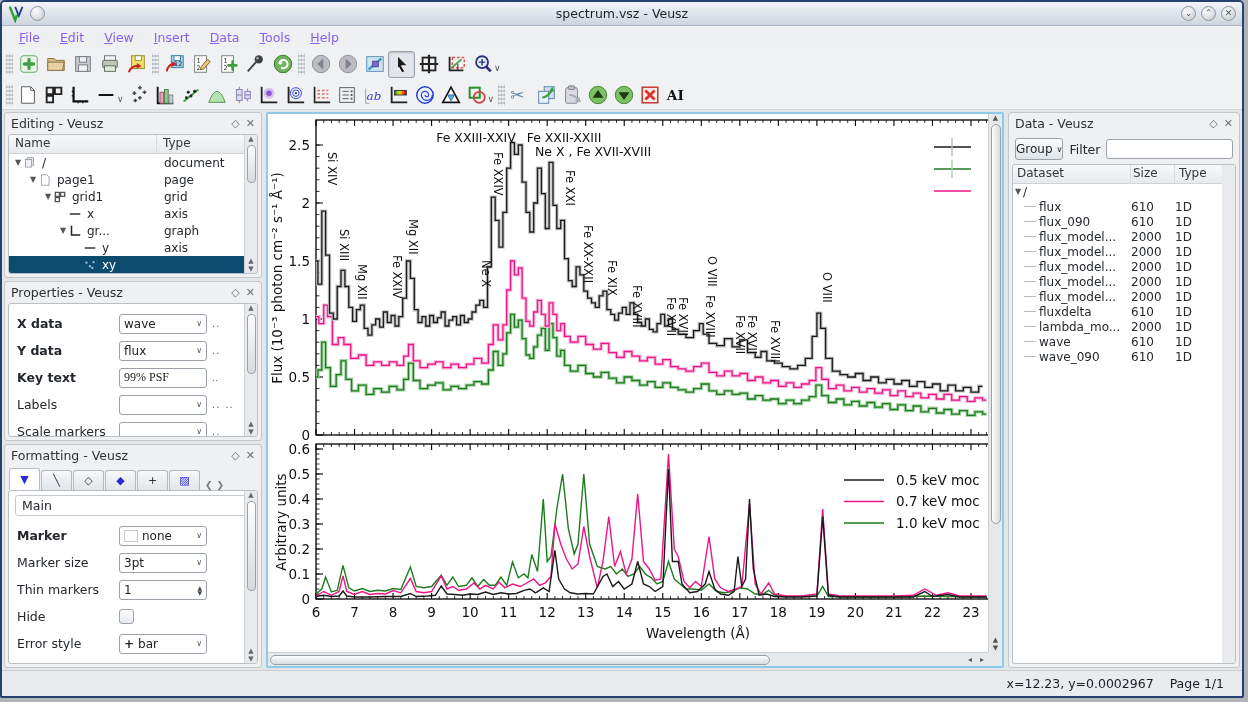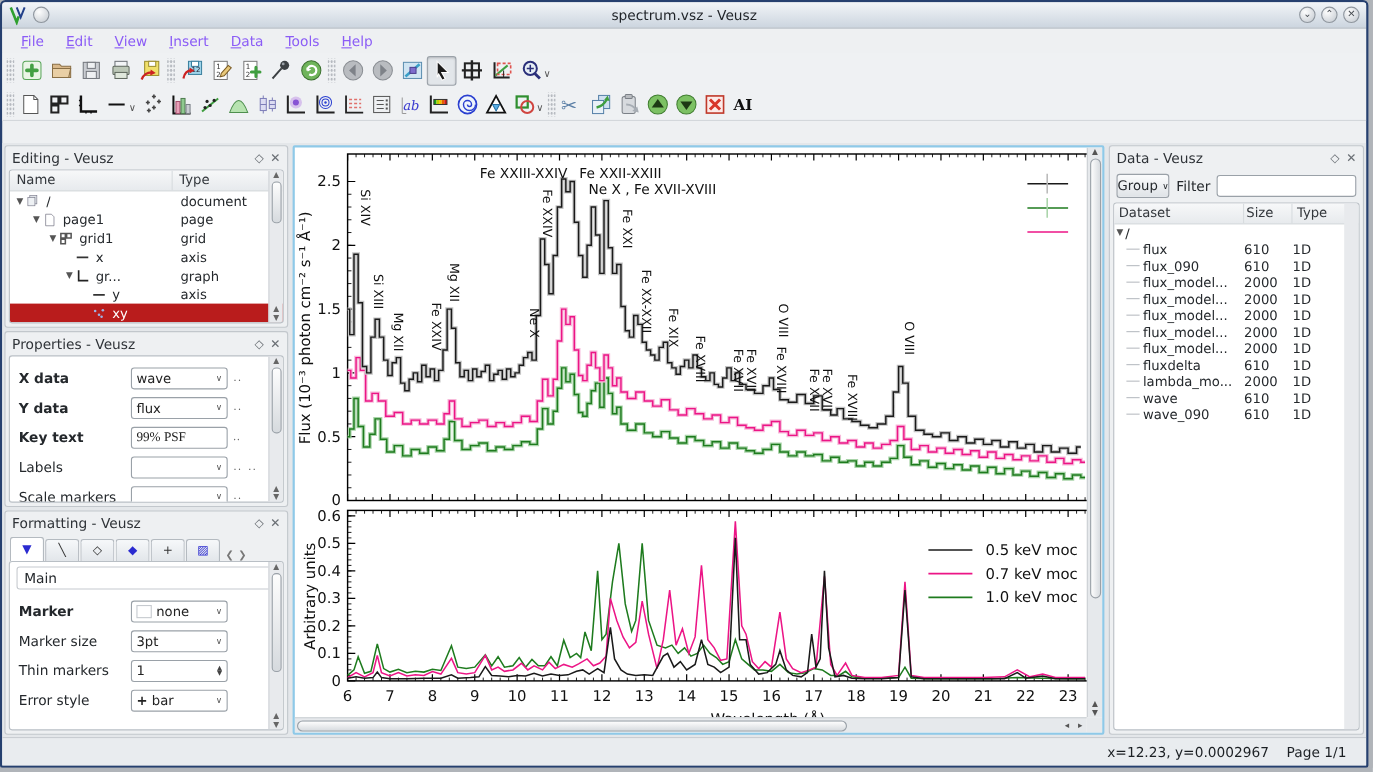--- a/index.html
+++ b/index.html
@@ -24,38 +24,38 @@
   #toolbar1{height:32px;flex:0 0 32px;}
   #toolbar2{height:30px;flex:0 0 30px;border-bottom:1px solid #d3d7db;}
   .tb-handle{width:7px;height:22px;margin:0 2px;background-image:radial-gradient(#b6bac0 1px,transparent 1.2px);
              background-size:3px 4px;background-position:center;}
   .tb-btn{width:27px;height:27px;border-radius:3px;display:flex;align-items:center;justify-content:center;position:relative;}
   #toolbar2 .tb-btn{width:26px;height:26px;}
   .tb-btn.pressed{background:#e2e6ea;border:1px solid #9aa1a8;box-shadow:inset 0 1px 2px rgba(0,0,0,.18);}
   .tb-btn svg{width:22px;height:22px;}
   .tb-caret{font-size:9px;color:#555;margin:8px 2px 0 -2px;}
   
-  .main{flex:1;display:flex;min-height:0;background:#e4e7ea;margin-top:20px;}
+  .main{flex:1;display:flex;min-height:0;background:#e4e7ea;}
   .leftcol{flex:0 0 262px;display:flex;flex-direction:column;padding:2px;gap:3px;}
   .rightcol{flex:0 0 236px;padding:2px;}
   .center{flex:1;padding:2px;min-width:0;}
   .dock{background:#eef0f2;border:1px solid #c2c7cc;border-radius:3px;display:flex;flex-direction:column;overflow:hidden;}
   .dock-title{height:21px;flex:0 0 21px;display:flex;align-items:center;padding:0 6px;font-size:12.5px;color:#2e3237;}
   .dock-btns{margin-left:auto;display:flex;gap:6px;color:#6a6f75;font-size:11px;}
   .dock-body{flex:1;margin:0 3px 3px 3px;background:#fff;border:1px solid #b9bfc5;border-radius:3px;
              overflow:hidden;display:flex;flex-direction:column;position:relative;}
   
   .tree-head{display:flex;height:19px;flex:0 0 19px;background:linear-gradient(#f7f8f9,#e7eaed);
              border-bottom:1px solid #cfd4d8;font-size:12px;color:#33373c;}
   .tree-head div{padding:1px 6px;}
   .col-name{width:148px;border-right:1px solid #d8dcdf;}
   .col-type{flex:1;}
   .tree-rows{flex:1;overflow:hidden;font-size:12px;color:#24282c;}
   .tree-row{display:flex;align-items:center;height:17px;white-space:nowrap;}
-  .tree-row.sel{background:#b91c1c;color:#fff;}
+  .tree-row.sel{background:#0c4a6e;color:#fff;}
   .chev{width:10px;font-size:8px;color:#555;text-align:center;flex:0 0 10px;}
   .tree-row.sel .chev{color:#cdd6ee;}
   .mini-ic{width:16px;height:14px;flex:0 0 16px;margin-right:3px;}
   .t-name{overflow:hidden;}
   .t-type{position:absolute;left:155px;}
   .tree-row{position:relative;}
   .vscroll-mini{position:absolute;right:0;top:0;bottom:0;width:13px;background:#e8eaed;border-left:1px solid #cfd3d7;
                 display:flex;flex-direction:column;align-items:center;font-size:7px;color:#666;}
   .vscroll-mini .thumb{width:9px;flex:0 0 38px;background:linear-gradient(#fdfdfd,#d6dade);border:1px solid #9aa1a8;border-radius:4px;margin:2px 0;}
   .vscroll-mini .sp{flex:1;}
@@ -684,20 +684,26 @@
               <div class="prop-row">
                 <span class="prop-label">Thin markers</span>
                 <div style="display: flex; align-items: center;">
                   <div class="ctrl sel">
                     <span class="val">1</span>
                     <span class="spin">
                       <span>▲</span>
                       <span>▼</span>
                     </span>
                   </div>
+                </div>
+              </div>
+              <div class="prop-row">
+                <span class="prop-label">Hide</span>
+                <div style="display: flex; align-items: center;">
+                  <div class="checkbox"></div>
                 </div>
               </div>
               <div class="prop-row">
                 <span class="prop-label">Error style</span>
                 <div style="display: flex; align-items: center;">
                   <div class="ctrl sel">
                     <span class="glyph-plus">+</span>
                     <span class="val">bar</span>
                     <span class="dd">∨</span>
                   </div>

